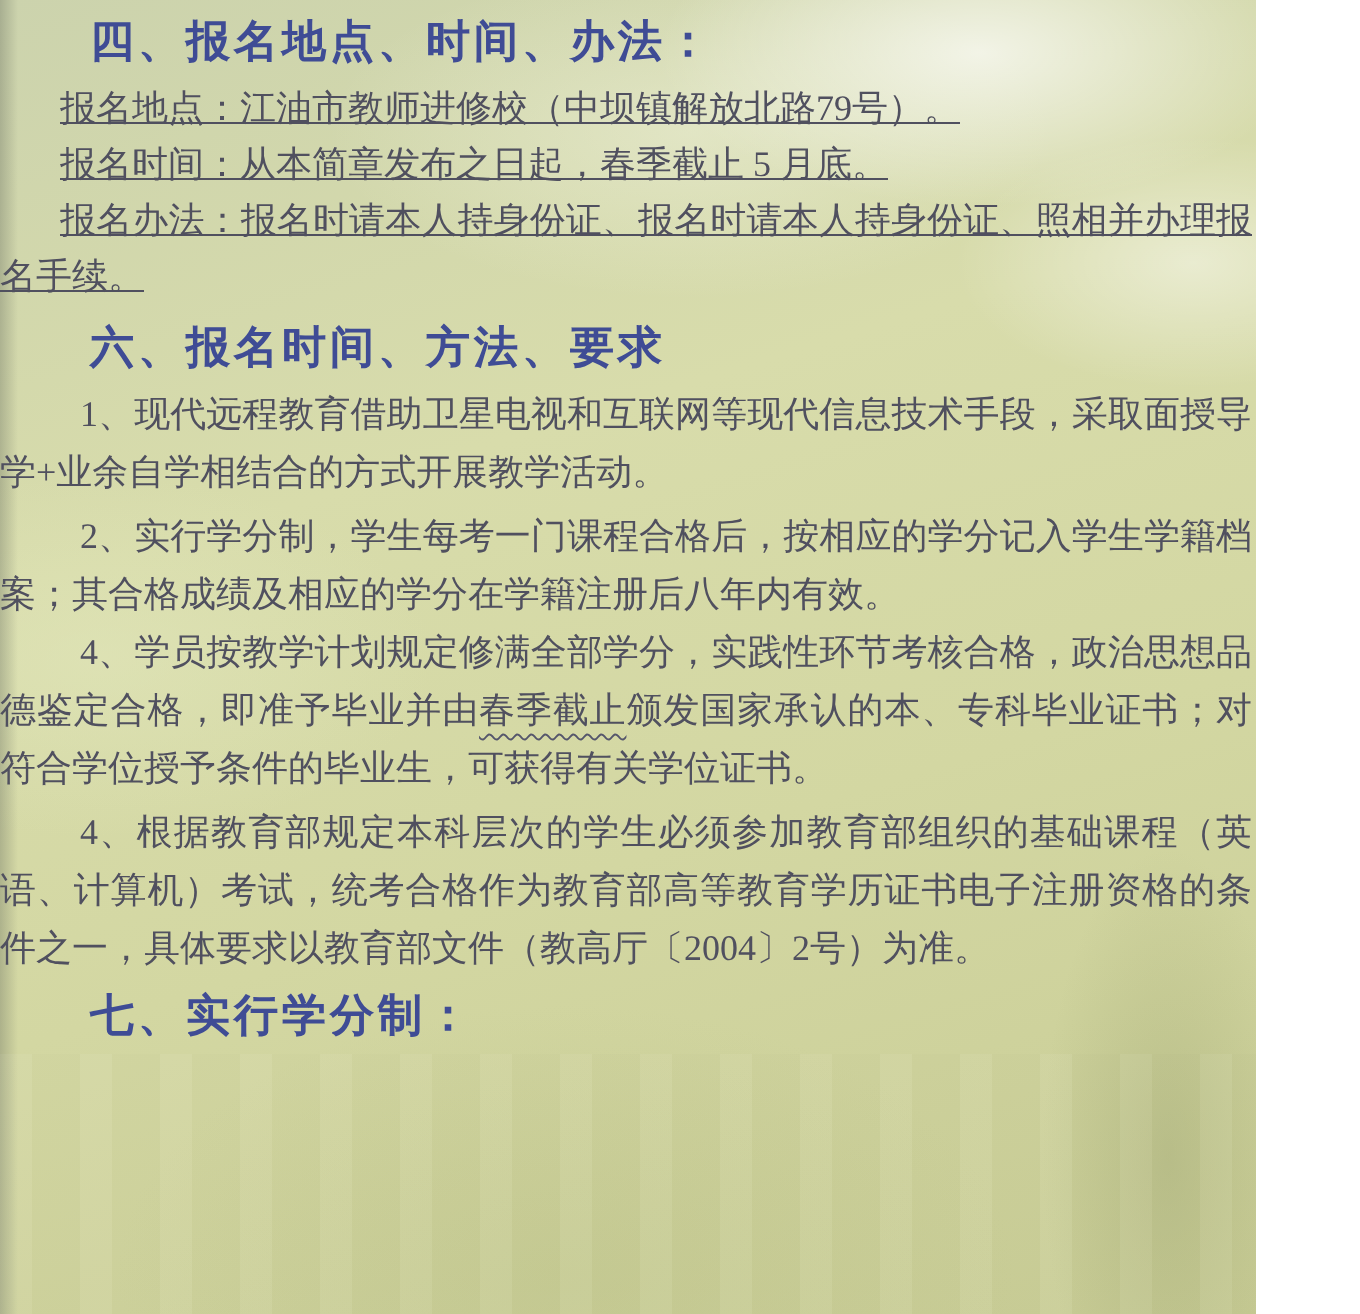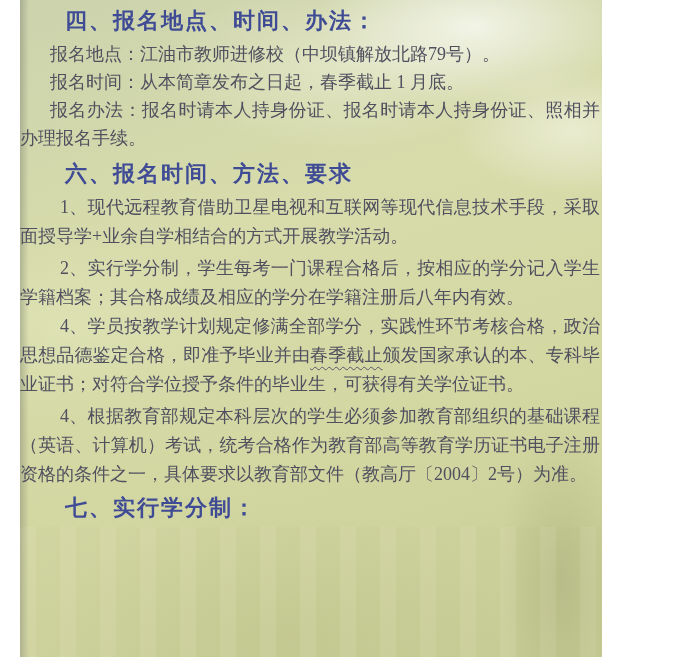--- a/index.html
+++ b/index.html
@@ -1,32 +1,31 @@
 <!DOCTYPE html>
 <html lang="zh" style="--c-heading: #3f4c95; --c-body: #50505f; --c-fee: #e2598c; --c-page: #d3d8a5; --c-underline: #55566b;"><head>
 <meta charset="utf-8">
 <style>
   html, body { margin: 0; padding: 0; }
   .page {
     position: relative;
-    width: 582px;
+    width: 628px;
     height: 657px;
     overflow: hidden;
     box-sizing: border-box;
     background:
       radial-gradient(ellipse 230px 110px at 78% 4%, rgba(255,255,255,0.70), rgba(255,255,255,0) 70%),
       radial-gradient(ellipse 170px 90px at 95% 20%, rgba(255,255,255,0.45), rgba(255,255,255,0) 70%),
       radial-gradient(ellipse 260px 120px at 55% 10%, rgba(243,245,226,0.45), rgba(255,255,255,0) 70%),
       radial-gradient(ellipse 240px 130px at 8% 50%, rgba(226,231,188,0.55), rgba(255,255,255,0) 70%),
       radial-gradient(ellipse 90px 220px at 93% 88%, rgba(140,148,96,0.28), rgba(255,255,255,0) 70%),
       radial-gradient(ellipse 300px 180px at 45% 97%, rgba(186,192,134,0.35), rgba(255,255,255,0) 75%),
       linear-gradient(163deg, #ccd3ad 0%, #d8dcab 35%, #d3d7a2 62%, #c8cc95 100%);
     background-color: var(--c-page, #d3d8a5);
     font-family: "Liberation Serif", "DejaVu Serif", serif;
-    margin-left: 20px;
   }
   .scan-edge {
     position: absolute; left: 0; top: 0; width: 9px; height: 100%;
     background: linear-gradient(90deg, rgba(110,116,100,0.38), rgba(110,116,100,0));
     pointer-events: none;
   }
   .building-ghost {
     position: absolute; left: 0; bottom: 0; width: 100%; height: 130px;
     background:
       repeating-linear-gradient(90deg, rgba(255,255,255,0.10) 0 16px, rgba(0,0,0,0.02) 16px 40px);
@@ -45,21 +44,21 @@
   }
   p.line {
     margin: 0;
     font-size: 18px;
     line-height: 28px;
     color: var(--c-body, #50505f);
     text-align: justify;
     word-break: break-all;
   }
   .sec5 p.line, .sec6 p.line { line-height: 29px; }
-  .t-label { text-indent: 30px; }
+  .t-label { text-indent: 30px; text-decoration: underline; }
   .t-num { text-indent: 40px; }
   .sec5 h2 { margin-top: 10px; }
   .sec5 .t-num { text-indent: 42px; }
   .sec6 h2 { margin-top: 7px; margin-bottom: 4px; }
   .sec6 .i2 { margin-top: 3px; }
   .sec6 .i4 { margin-top: 3px; }
   .sec7 h2 { margin-top: 4px; }
   .wavy {
     text-decoration: underline wavy;
     text-decoration-thickness: 1px;
@@ -72,21 +71,21 @@
 
 <div class="page">
   <div class="scan-edge"></div>
   <div class="building-ghost"></div>
 
   <div class="content">
 
     <section class="sec sec4">
       <h2 class="heading">四、报名地点、时间、办法：</h2>
       <p class="line t-label">报名地点：江油市教师进修校（中坝镇解放北路79号）。</p>
-      <p class="line t-label">报名时间：从本简章发布之日起，春季截止 1 月底。</p>
+      <p class="line t-label">报名时间：从本简章发布之日起，春季截止 5 月底。</p>
       <p class="line t-label">报名办法：报名时请本人持身份证、报名时请本人持身份证、照相并办理报名手续。</p>
     </section>
 
 
     <section class="sec sec6">
       <h2 class="heading">六、报名时间、方法、要求</h2>
       <p class="line t-num i1">1、现代远程教育借助卫星电视和互联网等现代信息技术手段，采取面授导学+业余自学相结合的方式开展教学活动。</p>
       <p class="line t-num i2">2、实行学分制，学生每考一门课程合格后，按相应的学分记入学生学籍档案；其合格成绩及相应的学分在学籍注册后八年内有效。</p>
       <p class="line t-num i3"><span>4、学员按教学计划规定修满全部学分，实践性环节考核合格，政治思想品德鉴定合格，即准予毕业并由</span><span class="wavy">春季截止</span><span>颁发国家承认的本、专科毕业证书；对符合学位授予条件的毕业生，可获得有关学位证书。</span></p>
       <p class="line t-num i4">4、根据教育部规定本科层次的学生必须参加教育部组织的基础课程（英语、计算机）考试，统考合格作为教育部高等教育学历证书电子注册资格的条件之一，具体要求以教育部文件（教高厅〔2004〕2号）为准。</p>

